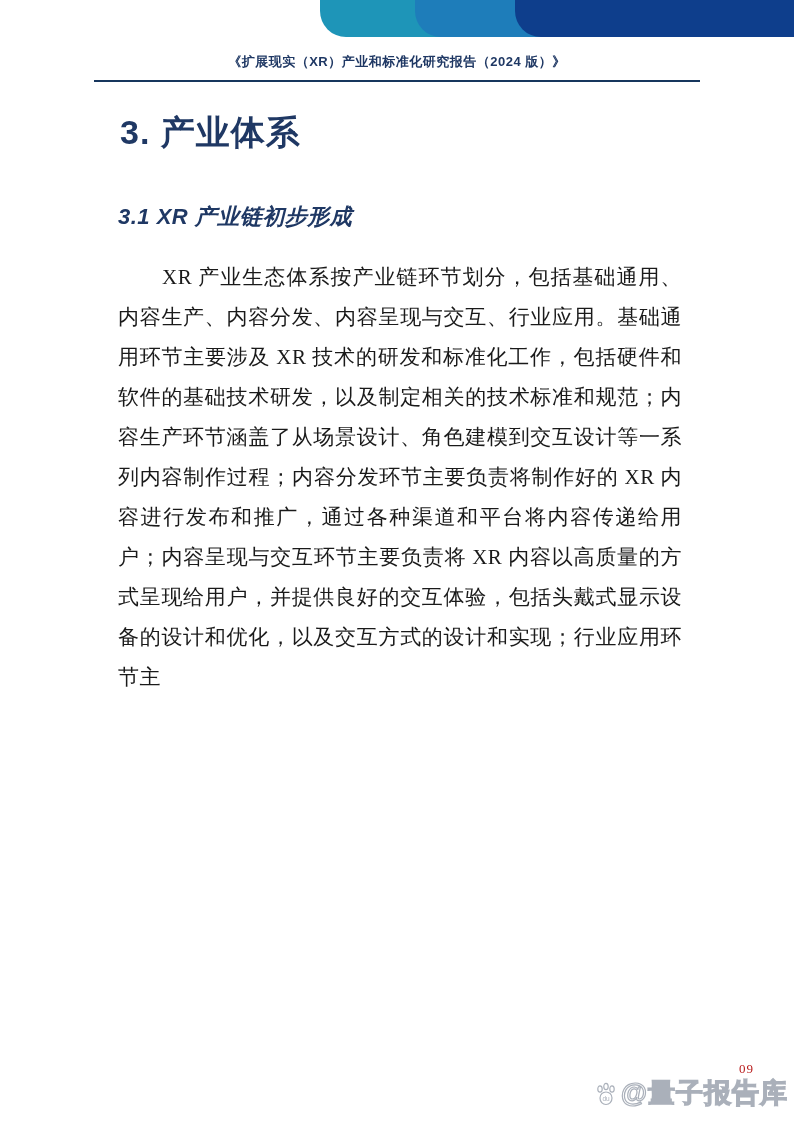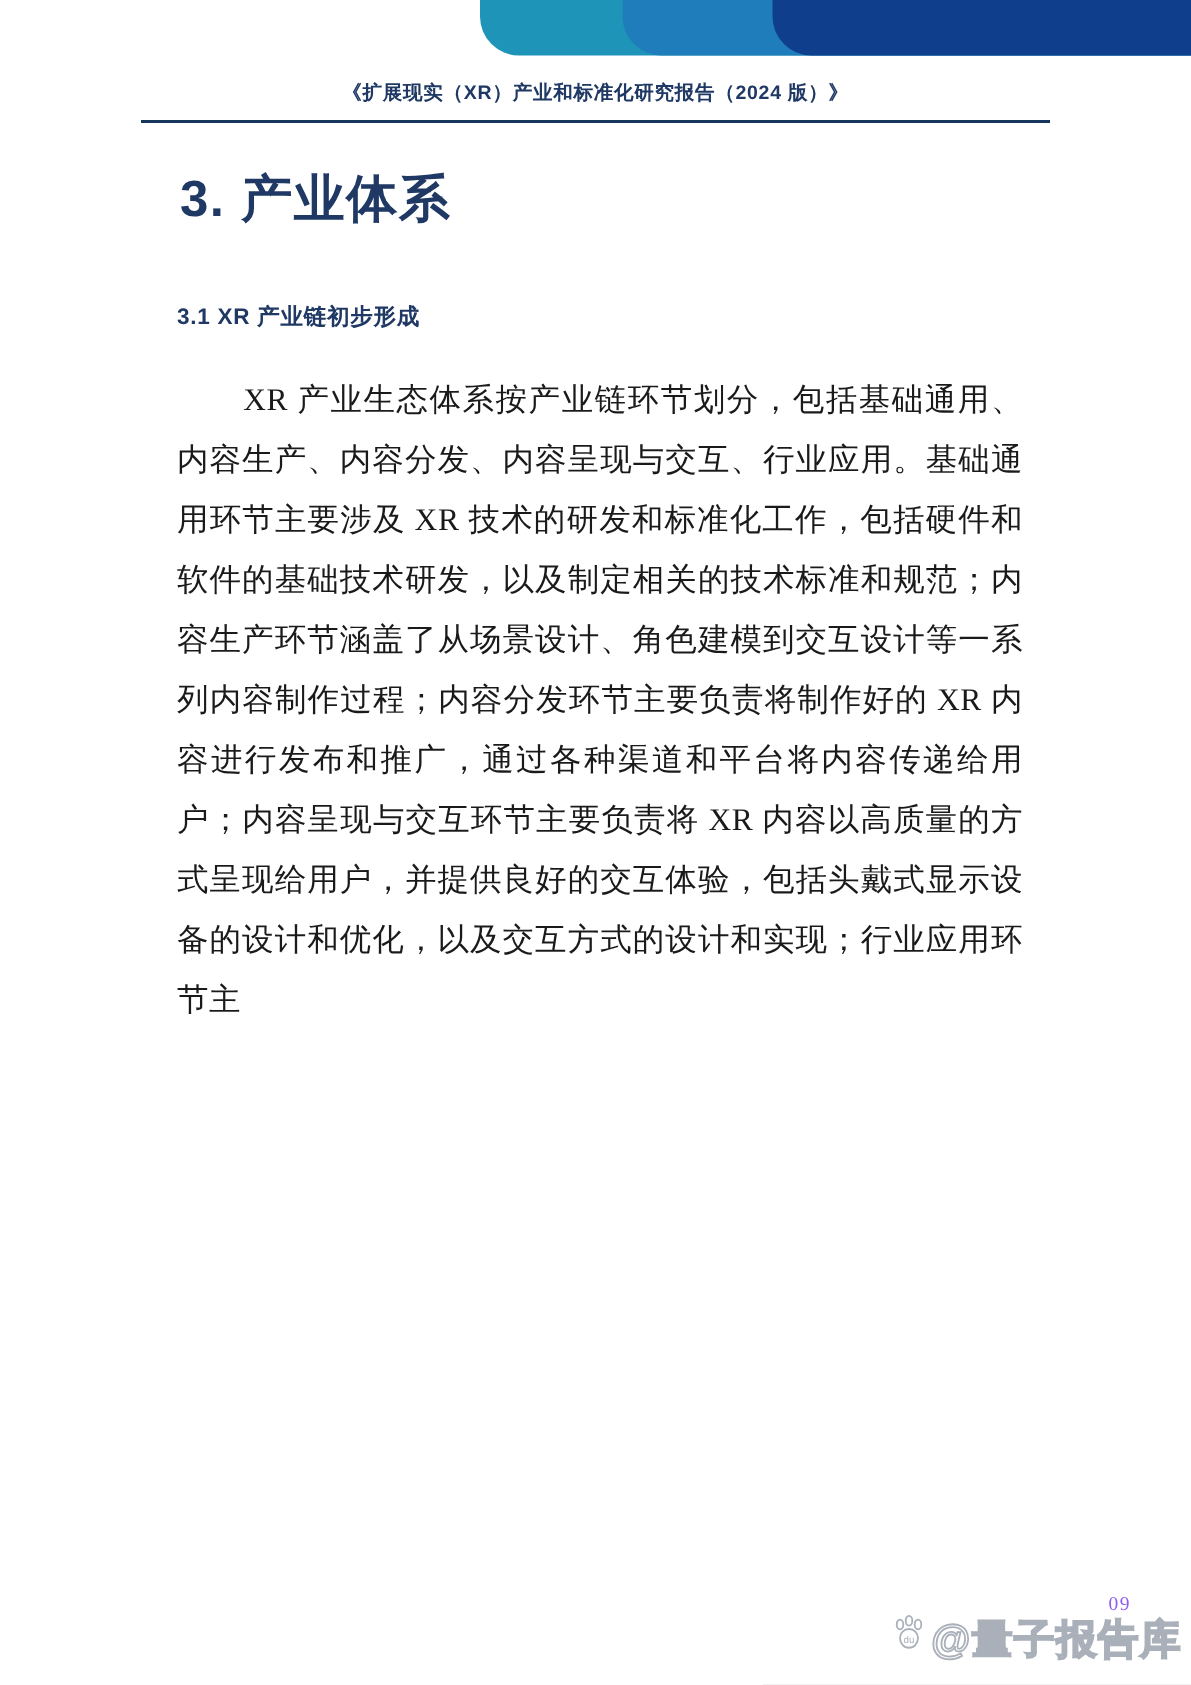--- a/index.html
+++ b/index.html
@@ -53,45 +53,46 @@
     font-family: "Liberation Sans", "DejaVu Sans", sans-serif;
     font-weight: bold;
     font-size: 34px;
     letter-spacing: 1px;
     color: var(--heading, #1f3864);
     margin: 28px 0 0 2px;
   }
   .subsection-heading {
     font-family: "Liberation Sans", "DejaVu Sans", sans-serif;
     font-weight: bold;
-    font-size: 15px;
+    font-size: 22px;
     letter-spacing: 0.5px;
     color: var(--heading, #1f3864);
     margin: 46px 0 0 0;
+    font-style: italic;
   }
   .para.second { margin-top: 25px; }
 
   
   .page-number {
     position: absolute;
     right: 40px;
     bottom: 46px;
     font-size: 13px;
-    color: #8b5cf6;
+    color: #b91c1c;
     z-index: 5;
     letter-spacing: 1px;
   }
   .watermark {
     position: absolute;
     right: 6px;
     bottom: 12px;
     z-index: 4;
     text-align: right;
   }
-  .wm-row { display: flex; align-items: flex-start; justify-content: flex-end; margin-top: 28px; }
+  .wm-row { display: flex; align-items: flex-end; justify-content: flex-end; margin-top: 28px; }
   .wm-paw { margin-right: 2px; flex: 0 0 auto; }
   .wm-text {
     font-family: "Liberation Sans", "DejaVu Sans", sans-serif;
     font-weight: bold;
     font-size: 27px;
     letter-spacing: 1px;
     color: transparent;
     -webkit-text-stroke: 1.2px #aab0ba;
   }
   @supports not (-webkit-text-stroke: 1px black) {

